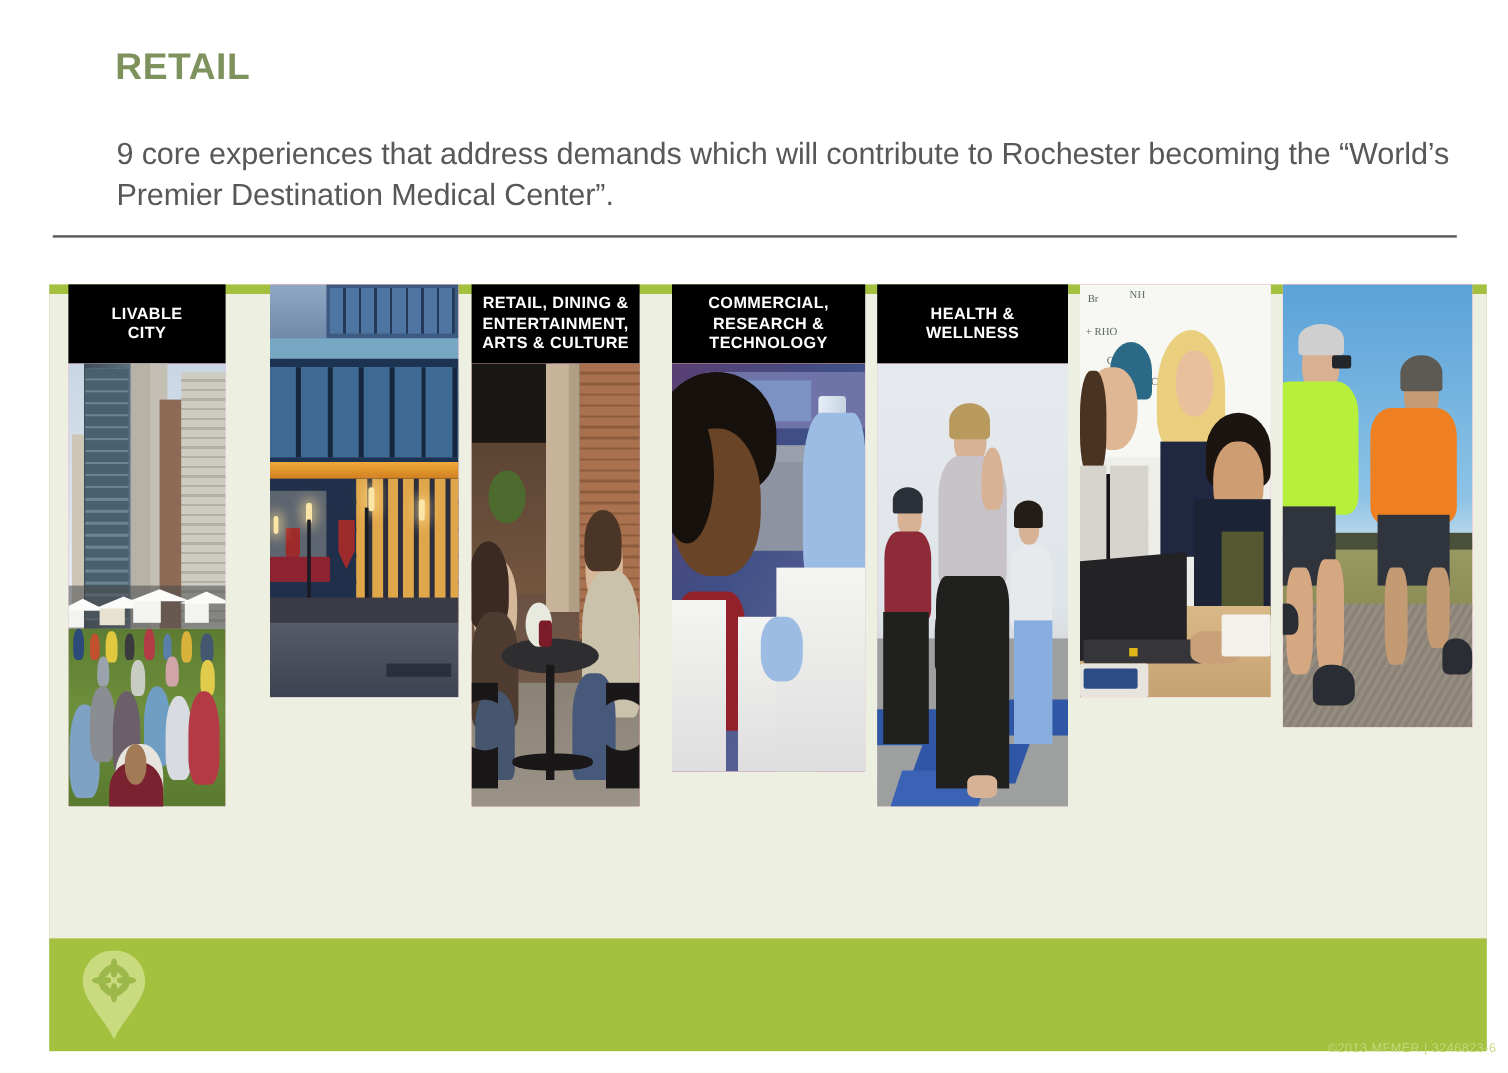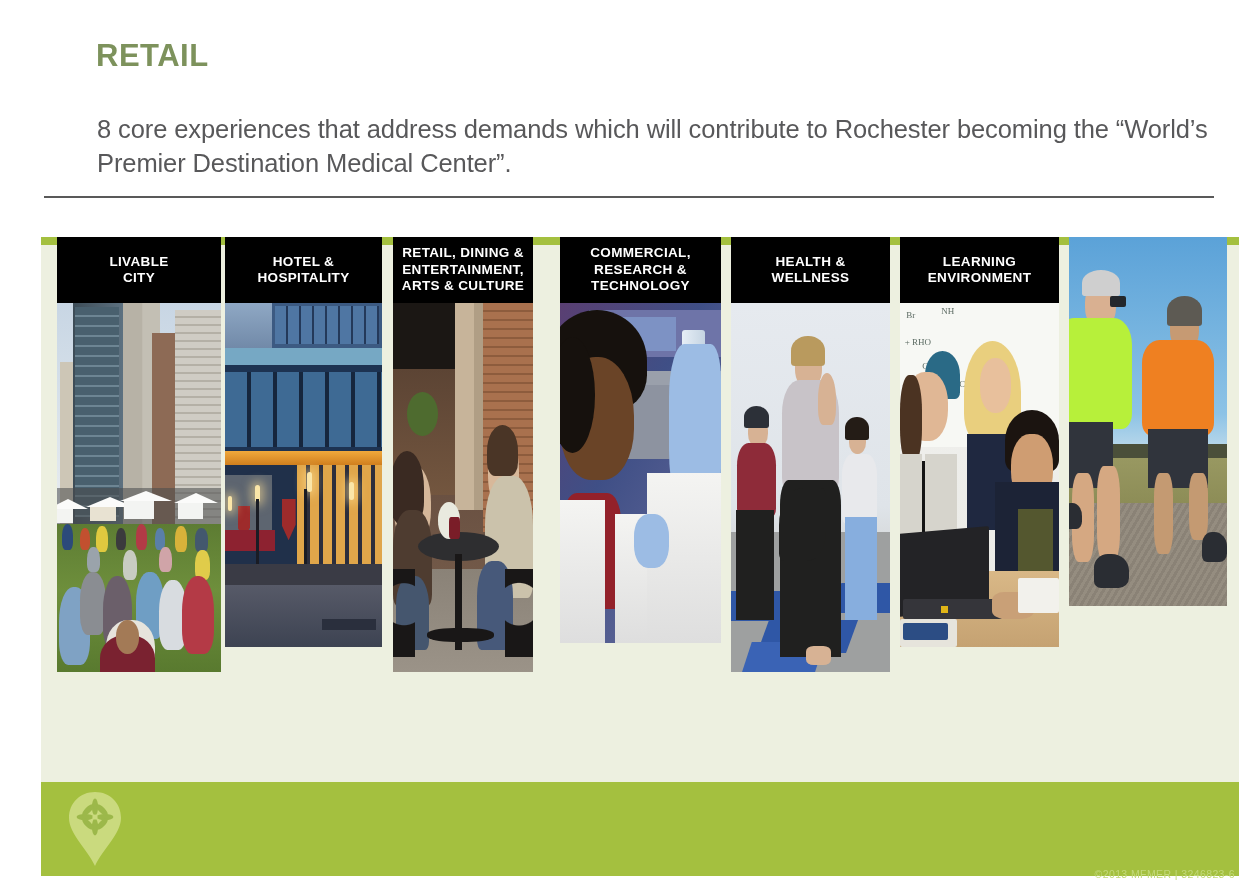--- a/index.html
+++ b/index.html
@@ -49,21 +49,21 @@
   .col-img{width:100%;overflow:hidden;position:relative;background:#f9a8d4;}
   .ph{position:absolute;left:0;top:0;width:100%;height:100%;}
 
   
   #footer-bar{
     position:absolute;left:41px;top:782px;width:1198px;height:94px;
     background:#a4c03f;
   }
   #logo{position:absolute;left:64px;top:790px;width:62px;height:78px;}
   #footer-credit{
-    position:absolute;right:22px;bottom:14px;
+    position:absolute;right:10px;bottom:14px;
     font-size:10.5px;color:#c2d97a;letter-spacing:.4px;
     font-family:"Liberation Sans", sans-serif;
   }
 
   
 
   
   .livable-sky{position:absolute;inset:0;background:linear-gradient(#c8d6e4,#dde5ec 38%,#e7ebef 55%);}
   .bld{position:absolute;bottom:38%;}
   .livable-grass{position:absolute;left:0;bottom:0;width:100%;height:40%;
@@ -126,27 +126,27 @@
     background:repeating-linear-gradient(120deg,#8a8276 0 3px,#958d80 3px 6px);}
   .jacket-g{position:absolute;background:#b7f03a;border-radius:24% 24% 14% 14%;}
   .jacket-o{position:absolute;background:#ef8021;border-radius:24% 24% 14% 14%;}
   .short{position:absolute;background:#30343c;}
   .shoe{position:absolute;background:#2a2d33;border-radius:40% 50% 30% 20%;}
 </style>
 </head>
 <body>
 
 <div id="slide-title">RETAIL</div>
-<div id="slide-subtitle">8 core experiences that address demands which will contribute to Rochester becoming the “World’s Premier Destination Medical Center”.</div>
+<div id="slide-subtitle">9 core experiences that address demands which will contribute to Rochester becoming the “World’s Premier Destination Medical Center”.</div>
 <div id="header-rule"></div>
 
 <div id="panel">
   <div id="panel-inner"></div>
 
-  <div class="col" style="left:16px;width:164px;">
+  <div class="col" style="left:16px;width:131px;">
     <div class="col-head" style="height:66px;white-space:pre-line;">LIVABLE
 CITY</div>
     <div class="col-img" style="height:369px;">
       <div class="ph livable-sky"></div>
 
       <div class="bld" style="left:2%;bottom:40%;width:16%;height:44%;background:#cdc6b6;"></div>
       <div class="bld" style="left:10%;bottom:40%;width:30%;height:62%;background:linear-gradient(90deg,#3d4c57,#5d7180);"></div>
       <div class="bld" style="left:11%;bottom:42%;width:27%;height:57%;
            background:repeating-linear-gradient(to bottom,#49606e 0 8px,#6d8593 8px 10px),
                       repeating-linear-gradient(90deg,#49606e 0 12px,#7d929e 12px 14px);"></div>
@@ -183,22 +183,20 @@
       <div class="crowd" style="left:48%;top:73%;width:17%;height:18%;background:#6f9ec4;"></div>
       <div class="crowd" style="left:62%;top:75%;width:17%;height:19%;background:#d8dce0;"></div>
       <div class="crowd" style="left:76%;top:74%;width:20%;height:21%;background:#b43a46;"></div>
       <div class="crowd" style="left:30%;top:86%;width:30%;height:16%;background:#e6e4dc;"></div>
       <div class="crowd" style="left:26%;top:90%;width:34%;height:14%;background:#7a2230;"></div>
       <div class="crowd" style="left:36%;top:86%;width:14%;height:9%;background:#a37a56;border-radius:48%;"></div>
     </div>
   </div>
 
   <div class="col" style="left:184px;width:157px;">
-    <div class="col-head" style="height:66px;white-space:pre-line;">HOTEL &amp;
-HOSPITALITY</div>
     <div class="col-img" style="height:344px;">
       <div class="ph hotel-sky"></div>
       <div class="hot-glass" style="left:30%;top:0;width:70%;height:13%;background:#3c5a82;"></div>
       <div class="hot-glass" style="left:32%;top:1%;width:66%;height:11%;
            background:repeating-linear-gradient(90deg,#4f76a3 0 11px,#24395a 11px 13px);"></div>
       <div class="hot-glass" style="left:0;top:13%;width:100%;height:5%;background:#76a8c4;"></div>
       <div class="hot-glass" style="left:0;top:18%;width:100%;height:26%;background:#1d3352;"></div>
       <div class="hot-glass" style="left:0;top:20%;width:100%;height:22%;
            background:repeating-linear-gradient(90deg,#3e6a94 0 22px,#16263d 22px 26px),
                       repeating-linear-gradient(to bottom,#4b7ca6 0 26px,#16263d 26px 30px);"></div>
@@ -307,22 +305,20 @@
       <div class="yg-top" style="left:38%;top:9%;width:21%;height:8%;background:#b99a5e;border-radius:50% 50% 12% 12%;"></div>
       <div class="yg-top" style="left:32%;top:21%;width:36%;height:30%;"></div>
       <div class="skin" style="left:55%;top:19%;width:11%;height:14%;border-radius:50% 50% 30% 30%;"></div>
       <div class="yg-pant" style="left:31%;top:48%;width:38%;height:48%;border-radius:14% 14% 0 0;"></div>
       <div class="yg-pant" style="left:30%;top:50%;width:30%;height:20%;border-radius:50% 10% 40% 10%;"></div>
       <div class="skin" style="left:47%;top:93%;width:16%;height:5%;border-radius:30%;"></div>
     </div>
   </div>
 
   <div class="col" style="left:859px;width:159px;">
-    <div class="col-head" style="height:66px;white-space:pre-line;">LEARNING
-ENVIRONMENT</div>
     <div class="col-img" style="height:344px;">
       <div class="ph learn-bg"></div>
       <div class="wb"></div>
       <div class="chem" style="left:4%;top:2%;">Br</div>
       <div class="chem" style="left:3%;top:10%;">+ RHO</div>
       <div class="chem" style="left:26%;top:1%;">NH</div>
       <div class="chem" style="left:14%;top:17%;">C−N</div>
       <div class="chem" style="left:30%;top:22%;">O=C</div>
 
       <div class="navy" style="left:16%;top:14%;width:22%;height:14%;background:#2a6a86;border-radius:50% 50% 14% 14%;"></div>

